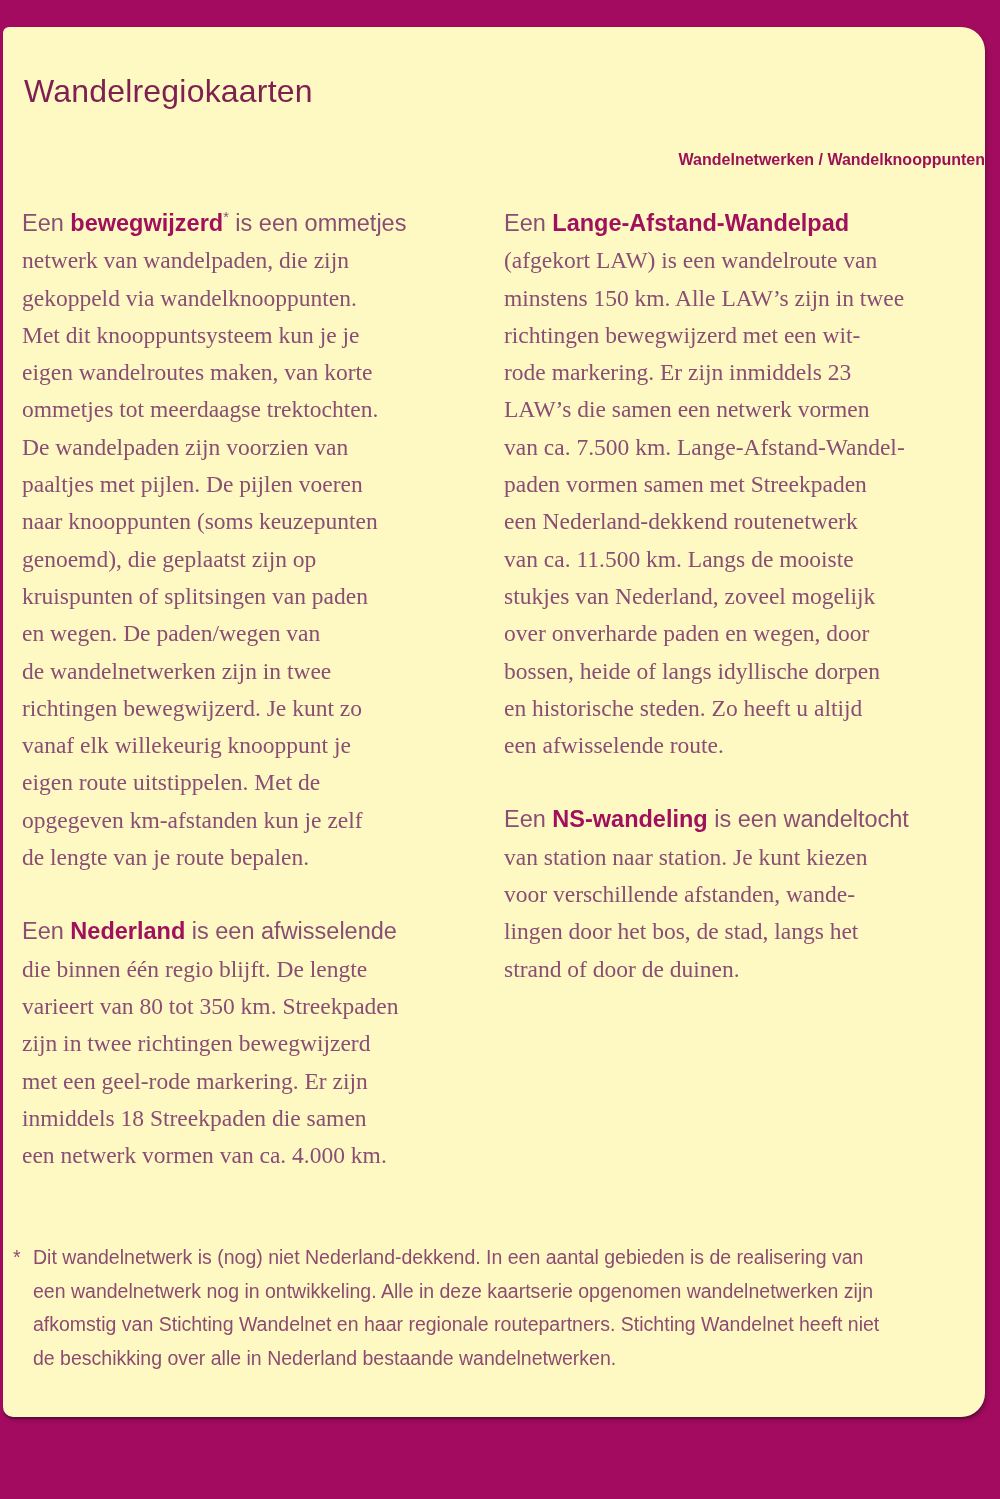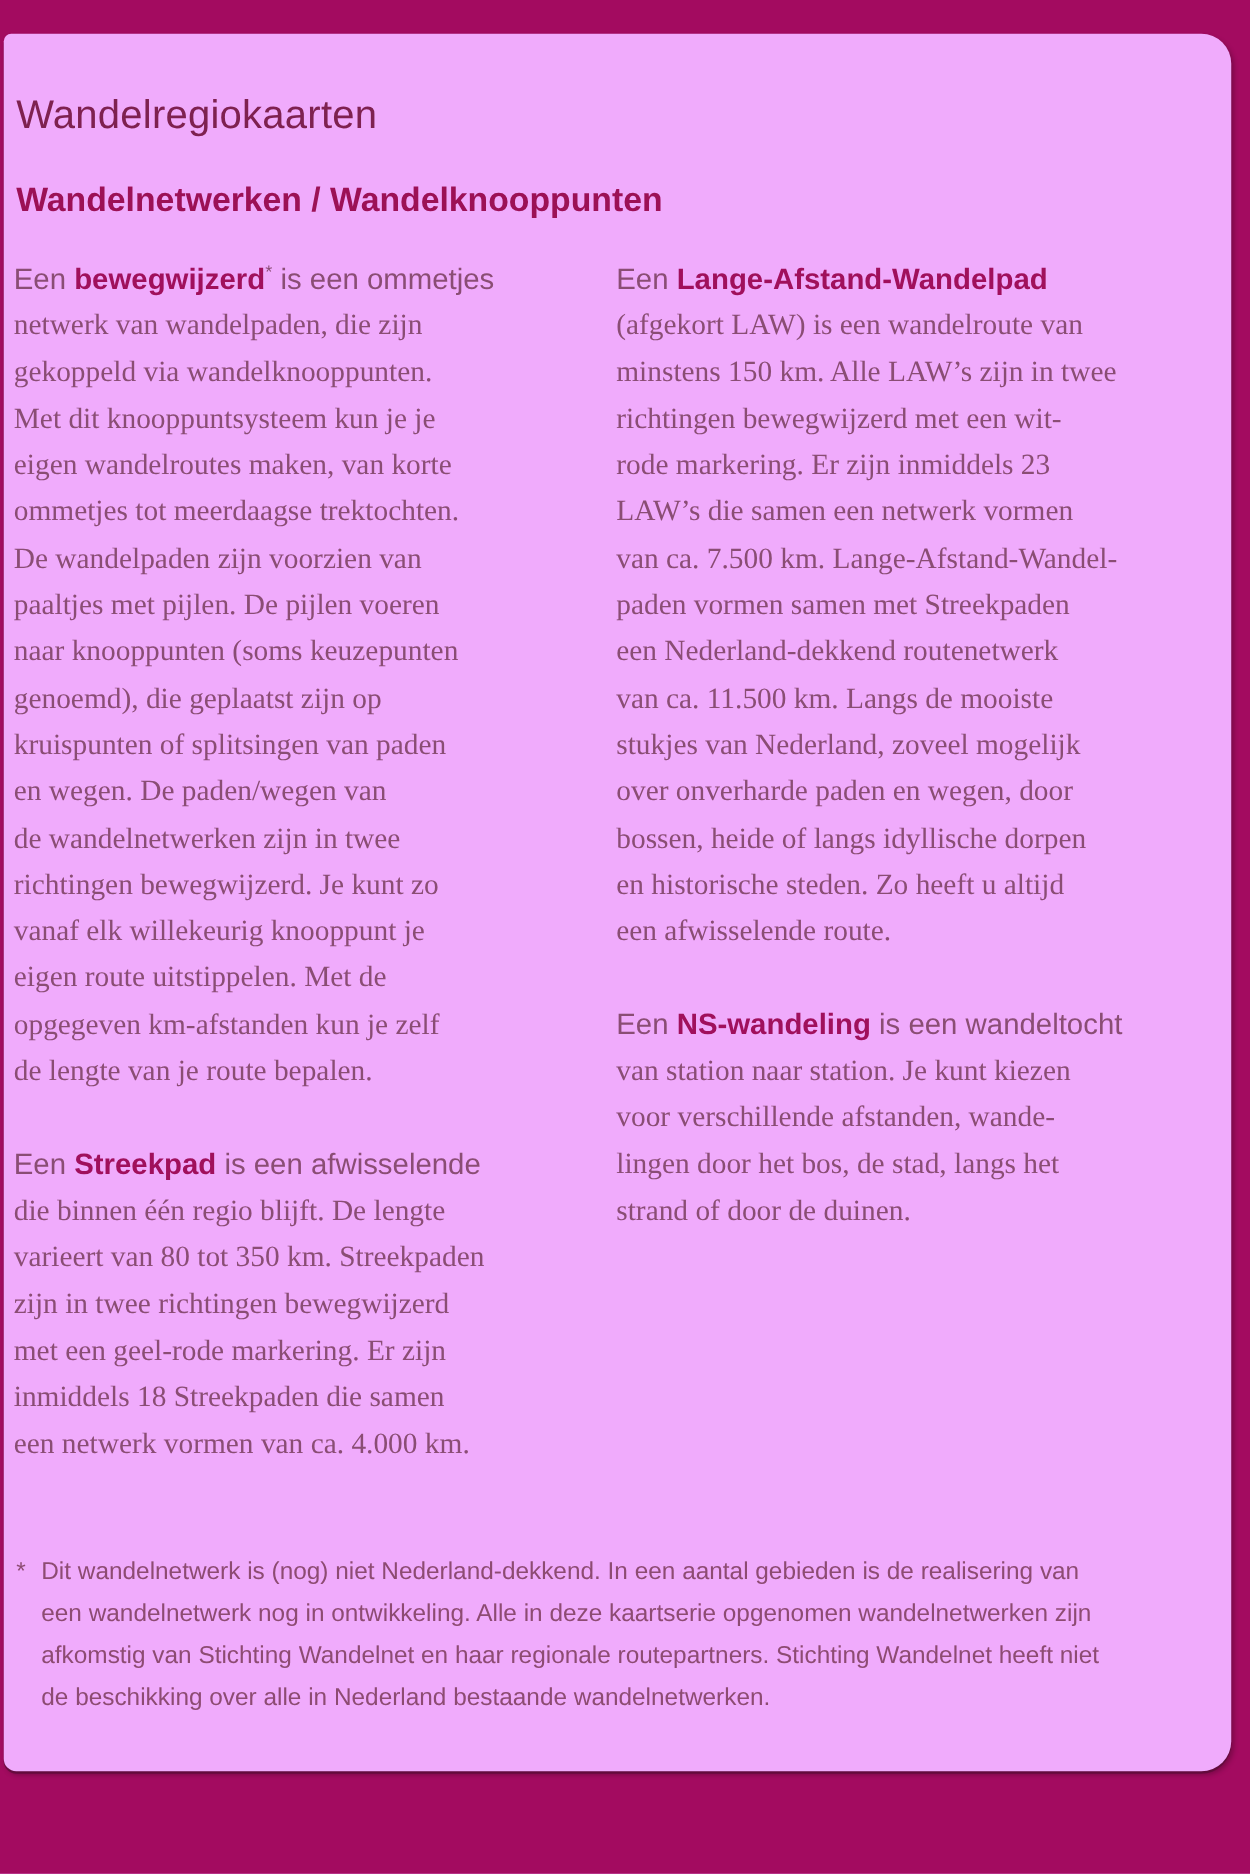--- a/index.html
+++ b/index.html
@@ -10,40 +10,41 @@
     position: relative;
     font-family: "Liberation Sans", "DejaVu Sans", sans-serif;
     overflow: hidden;
   }
   .card {
     position: absolute;
     left: 3px;
     top: 27px;
     width: 982px;
     height: 1390px;
-    background: #f0abfc;
+    background: #fef9c3;
     border-radius: 6px 24px 24px 10px;
     box-shadow: 0 2px 0 rgba(74, 12, 48, 0.55), 2px 3px 4px rgba(0,0,0,0.25);
-    padding: 46px 0 0 8px;
+    padding: 46px 0 0 19px;
     box-sizing: border-box;
   }
   h1.doc-title {
     margin: 0 0 0 2px;
     font-size: 32px;
     font-weight: normal;
     letter-spacing: 0.2px;
     color: #7e2150;
     line-height: 36px;
   }
   h2.doc-subtitle {
     margin: 36px 0 0 2px;
-    font-size: 27px;
+    font-size: 16px;
     font-weight: bold;
     color: #9c1156;
     line-height: 30px;
+    text-align: right;
   }
   .columns {
     display: flex;
     gap: 30px;
     margin-top: 30px;
   }
   .col { width: 452px; }
   p.para {
     margin: 0;
     font-size: 23.5px;
@@ -97,21 +98,21 @@
 genoemd), die geplaatst zijn op
 kruispunten of splitsingen van paden
 en wegen. De paden/wegen van
 de wandelnetwerken zijn in twee
 richtingen bewegwijzerd. Je kunt zo
 vanaf elk willekeurig knooppunt je
 eigen route uitstippelen. Met de
 opgegeven km-afstanden kun je zelf
 de lengte van je route bepalen.</span></p>
 
-      <p class="para"><span>Een </span><b>Streekpad</b><span> is een afwisselende</span><span class="lines">die binnen één regio blijft. De lengte
+      <p class="para"><span>Een </span><b>Nederland</b><span> is een afwisselende</span><span class="lines">die binnen één regio blijft. De lengte
 varieert van 80 tot 350 km. Streekpaden
 zijn in twee richtingen bewegwijzerd
 met een geel-rode markering. Er zijn
 inmiddels 18 Streekpaden die samen
 een netwerk vormen van ca. 4.000 km.</span></p>
     </div>
 
     <div class="col">
       <p class="para"><span>Een </span><b>Lange-Afstand-Wandelpad</b><span></span><span class="lines">(afgekort LAW) is een wandelroute van
 minstens 150 km. Alle LAW’s zijn in twee

